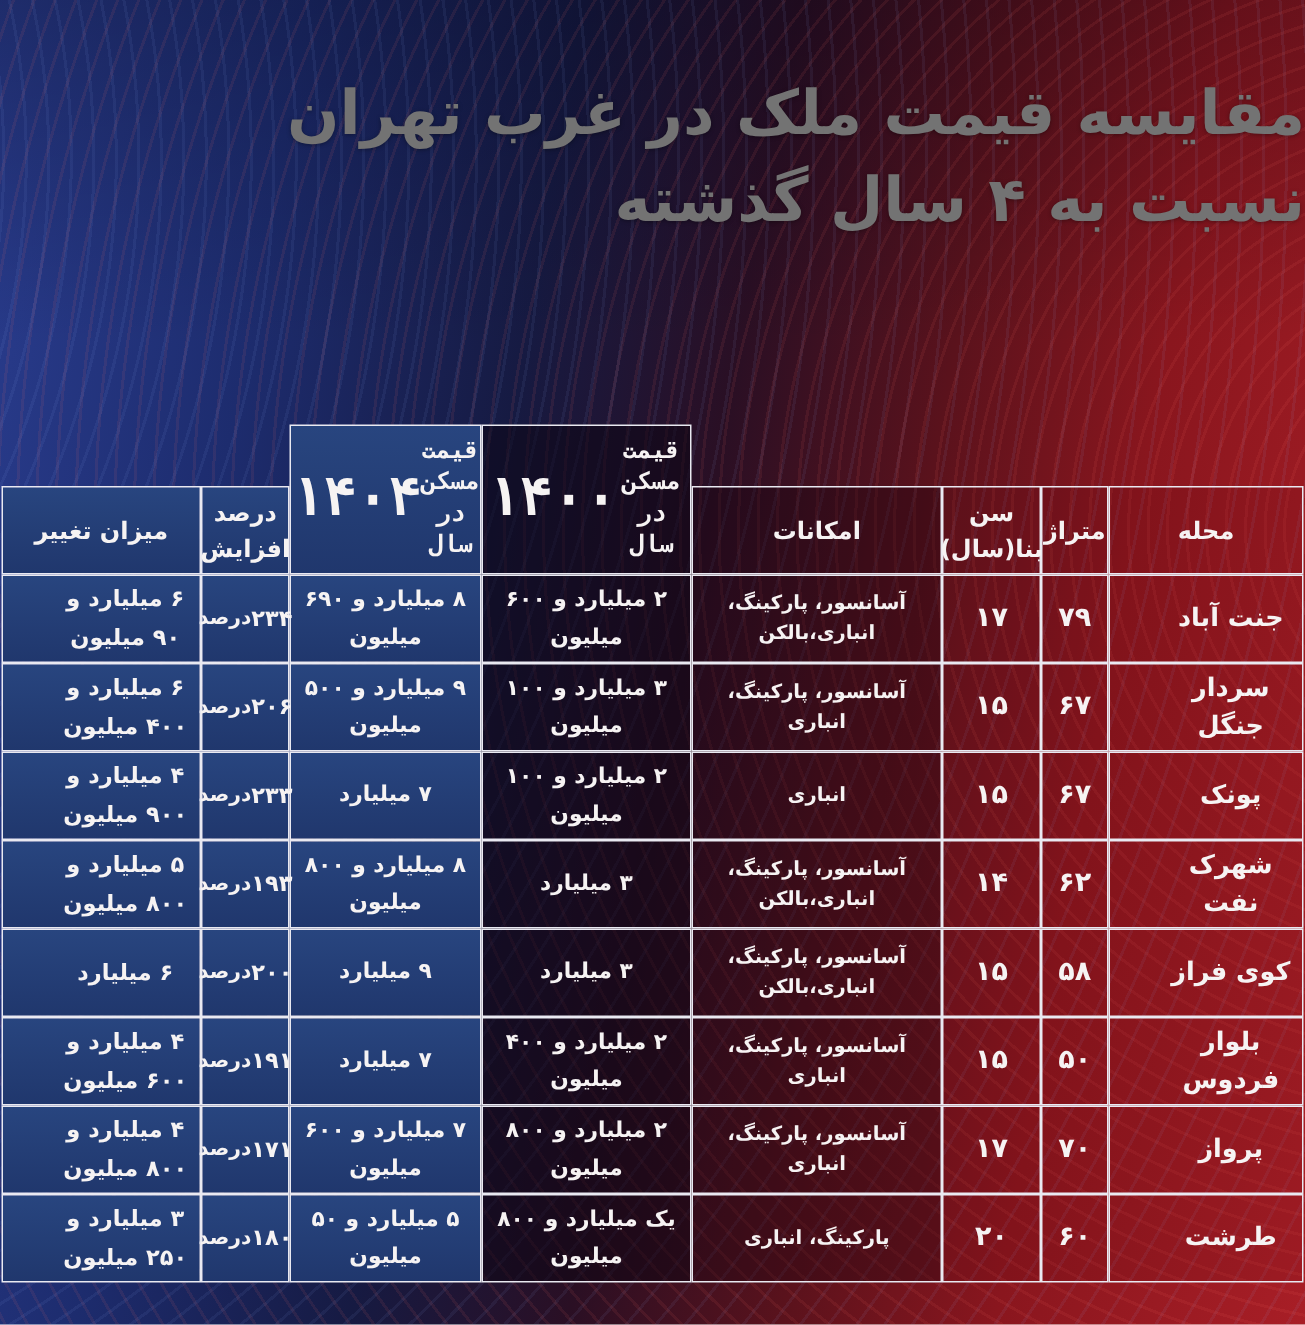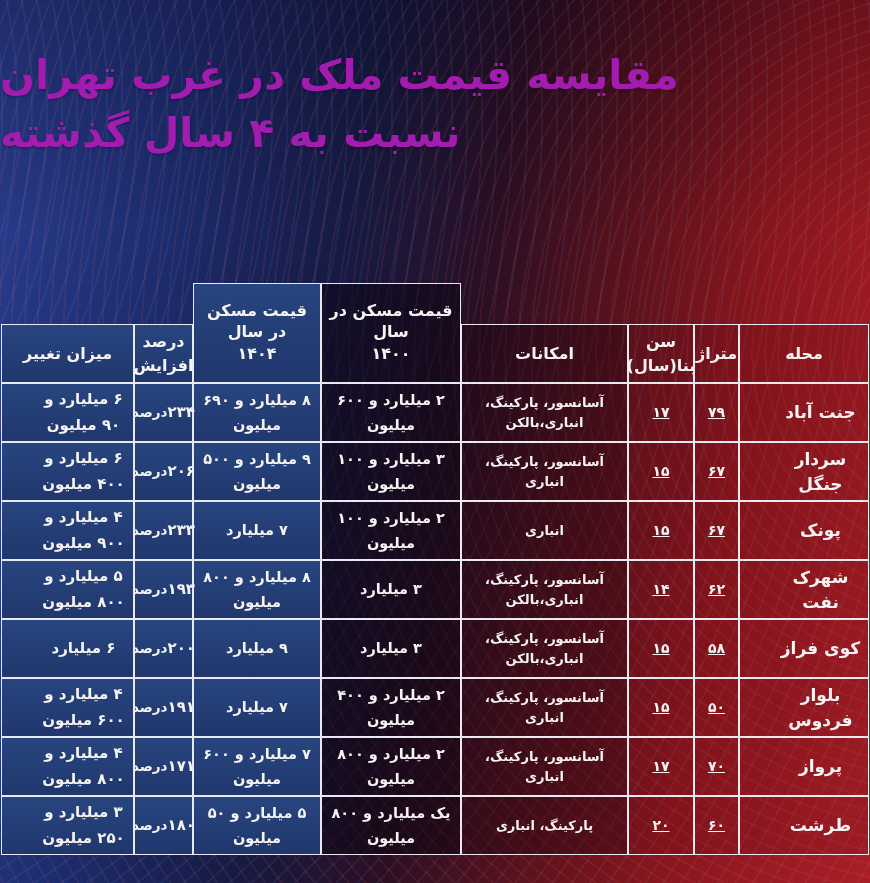--- a/index.html
+++ b/index.html
@@ -9,21 +9,21 @@
     overflow:hidden;
     font-family:"DejaVu Sans","Liberation Sans",sans-serif;
     background:
       repeating-radial-gradient(circle at 112% 40%, rgba(255,110,100,0.085) 0 2px, rgba(0,0,0,0) 2px 13px),
       repeating-radial-gradient(circle at -55% 12%, rgba(150,180,255,0.07) 0 2px, rgba(0,0,0,0) 2px 15px),
       linear-gradient(180deg, rgba(0,0,15,0.28) 0%, rgba(0,0,0,0) 26%),
       linear-gradient(100deg, #2a3d8f 0%, #1d2c6e 20%, #161a42 38%, #2a0f24 52%, #5a121c 66%, #8a161e 80%, #a81e26 100%);
   }
   .title-block{
     position:absolute;top:46px;left:0;right:0;
-    text-align:left;color:#a21caf;
+    text-align:right;color:#737373;
     font-weight:800;font-size:41px;line-height:1.42;
     text-shadow:0 1px 3px rgba(0,0,0,0.35);
   }
   .price-table{
     position:absolute;top:283px;left:1px;right:1px;
     direction:rtl;
     display:grid;
     grid-template-columns:130px 45px 66px 167px 140px 128px 59px 1fr;
     grid-template-rows:100px repeat(8,59px);
   }
@@ -32,24 +32,24 @@
     border:1.5px solid #e9e9f1;
     display:flex;align-items:center;justify-content:center;
     text-align:center;color:#f6f3f3;font-weight:700;
     padding:1px 3px;line-height:1.45;
   }
   .c-red{background:rgba(70,0,6,0.10);}
   .c-maroon{background:rgba(24,2,14,0.34);}
   .c-dark{background:rgba(12,4,18,0.52);}
   .c-navy{background:linear-gradient(180deg,#28457f 0%,#20376d 100%);}
   .h-short{align-self:end;height:59px;font-size:16px;}
-  .h-tall{flex-direction:column;line-height:1.3;font-size:16px;}
-  .pyear{font-size:16px;letter-spacing:1px;margin-top:2px;}
+  .h-tall{flex-direction:row;line-height:1.3;font-size:16px;font-family:Liberation Mono, monospace;}
+  .pyear{font-size:36px;letter-spacing:1px;margin-top:2px;}
   .f-name{font-size:17px;padding-left:36px;}
-  .f-num{font-size:14px;text-decoration:underline;}
+  .f-num{font-size:18px;}
   .f-amen{font-size:13px;line-height:1.5;text-align:center;}
   .f-price{font-size:14.5px;line-height:1.7;}
   .f-chg{font-size:15px;line-height:1.7;padding-left:35px;}
   .pct{flex-direction:row;line-height:1.35;}
   .pct .pv{font-size:15px;}
   .pct .pw{font-size:13.5px;}
 </style>
 </head>
 <body>
 

